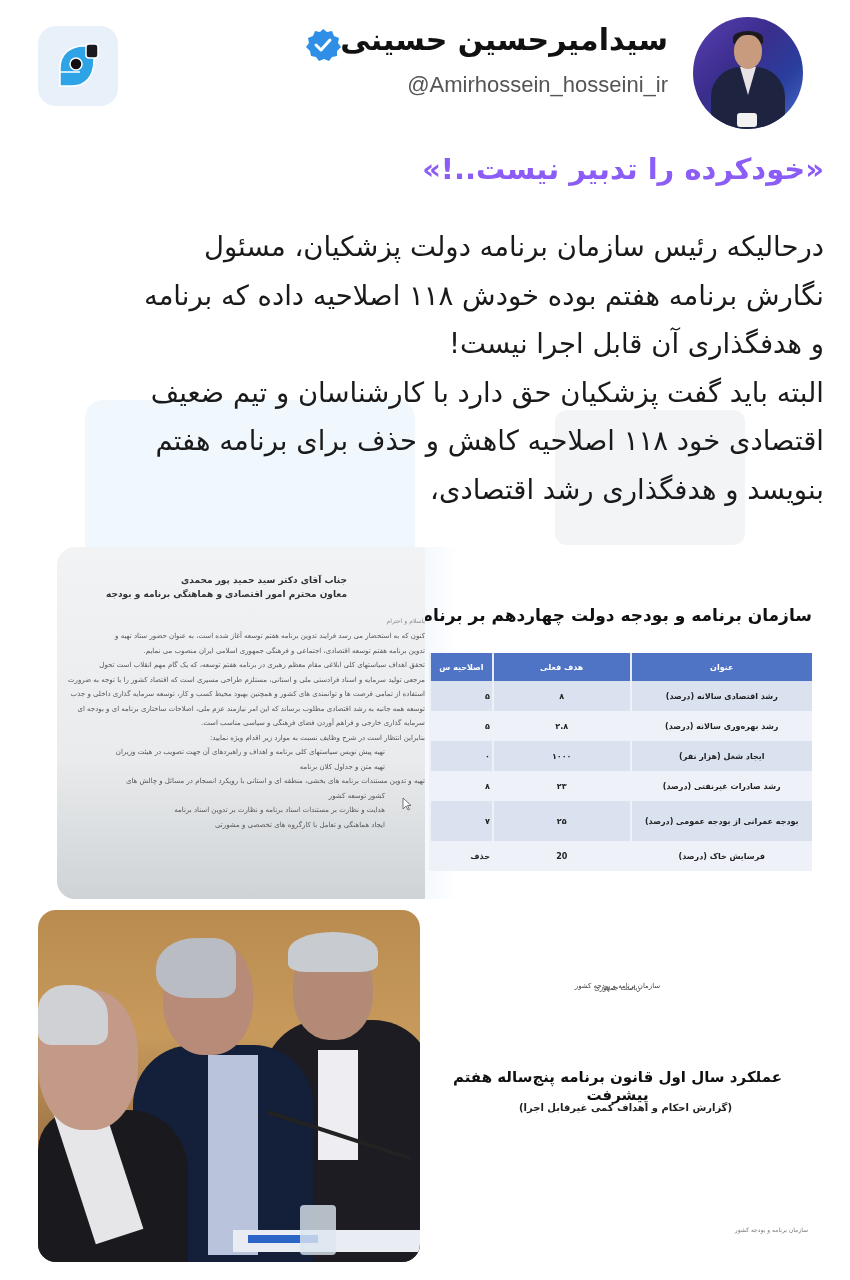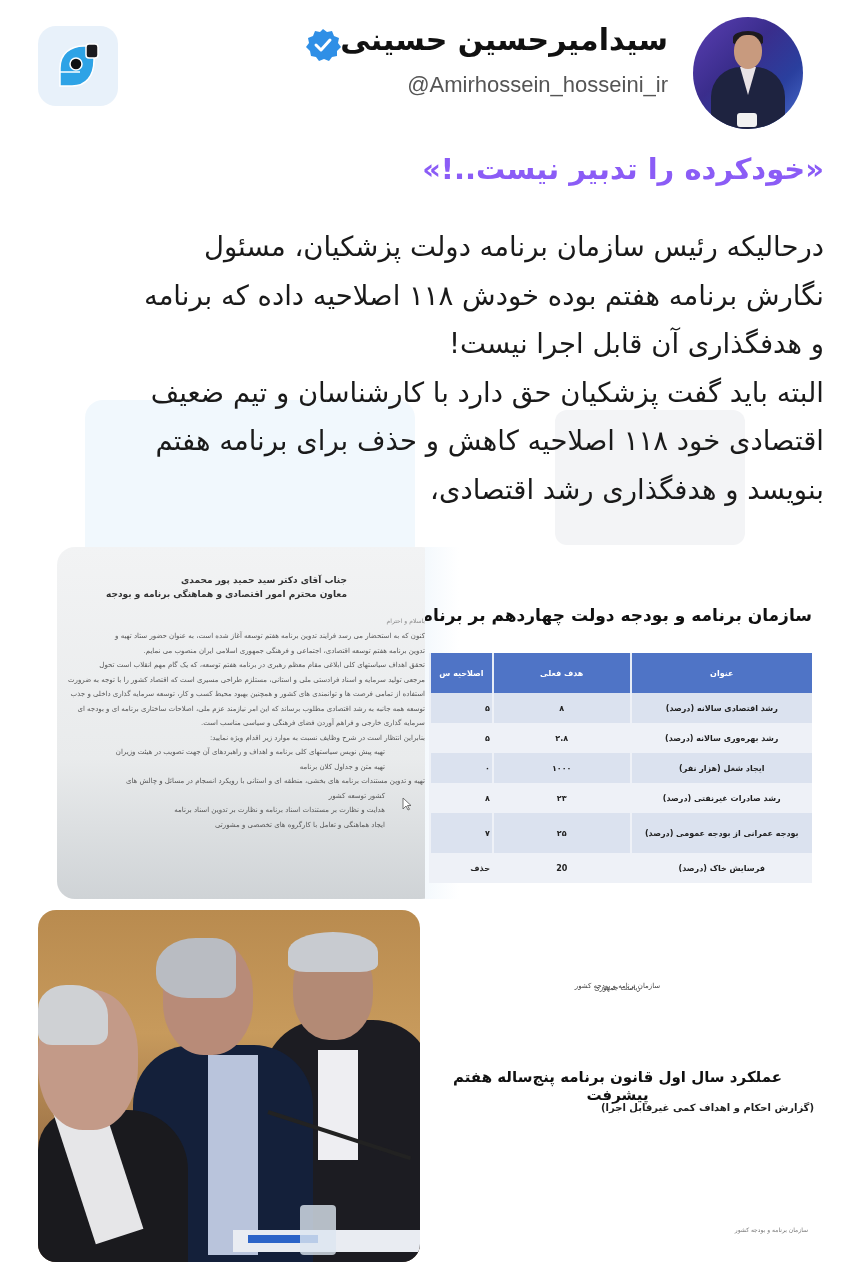--- a/index.html
+++ b/index.html
@@ -80,21 +80,21 @@
   }
   .table-doc .title {
     position: absolute; right: 38px; top: 58px; direction: rtl; white-space: nowrap;
     font-size: 17px; font-weight: bold; color: #111;
   }
   .table-doc table {
     position: absolute; right: 38px; top: 106px; width: 383px; border-collapse: collapse;
     direction: rtl; font-size: 8px; font-weight: bold; color: #222;
   }
   .table-doc th {
-    background: #4f74c6; color: #fff; height: 40px; font-weight: bold; font-size: 8px;
+    background: #4f74c6; color: #fff; height: 28px; font-weight: bold; font-size: 8px;
     border-left: 2px solid #e6ecf7;
   }
   .table-doc td { height: 30px; text-align: center; border-left: 2px solid #eef1f7; }
   .table-doc tr.odd td { background: #dbe2ef; }
   .table-doc tr.even td { background: #eef1f7; }
   .table-doc tr.tall td { height: 40px; }
   .table-doc td.c0 { width: 182px; }
   .table-doc td.c1 { width: 138px; }
   .table-doc td.c2 { width: 63px; text-align: right; padding-right: 2px; }
   .table-doc .watermark {
@@ -108,21 +108,21 @@
     background: linear-gradient(180deg, #b98b4f 0%, #c79a5c 35%, #9a7046 70%, #6b4a30 100%);
   }
   .photo .p { position: absolute; }
 
   
   .cover {
     left: 425px; top: 910px; width: 425px; height: 352px; background: #ffffff; border-radius: 0;
   }
   .cover .sm { position:absolute; left:0; right:0; text-align:center; direction: rtl; font-size: 7px; color:#444; padding-right: 40px; }
   .cover .big { position:absolute; left:0; right:0; text-align:center; direction: rtl; font-size: 15px; font-weight: bold; color:#111; padding-right: 40px; }
-  .cover .mid { position:absolute; left:0; right:16px; direction: rtl; font-size: 10px; font-weight: bold; color:#222; padding-right: 20px; }
+  .cover .mid { position:absolute; left:0; right:4px; text-align:center; direction: rtl; font-size: 10px; font-weight: bold; color:#222; padding-right: 20px; }
   .cover .foot { position:absolute; right: 42px; top: 316px; direction: rtl; font-size: 6px; color:#777; }
 </style>
 </head>
 <body>
 
 <div class="logo">
   <svg viewBox="0 0 56 56">
     <path d="M10 30 C10 16 20 8 34 8 L44 8 L44 22 C44 38 36 48 22 48 L10 48 Z" fill="#2ea3e6" stroke="#fff" stroke-width="1.5"></path>
     <path d="M10 34 L30 34" stroke="#ffffff" stroke-width="1.5"></path>
     <rect x="36" y="6" width="12" height="14" rx="3" fill="#1b1b1f" stroke="#fff" stroke-width="1.5"></rect>

